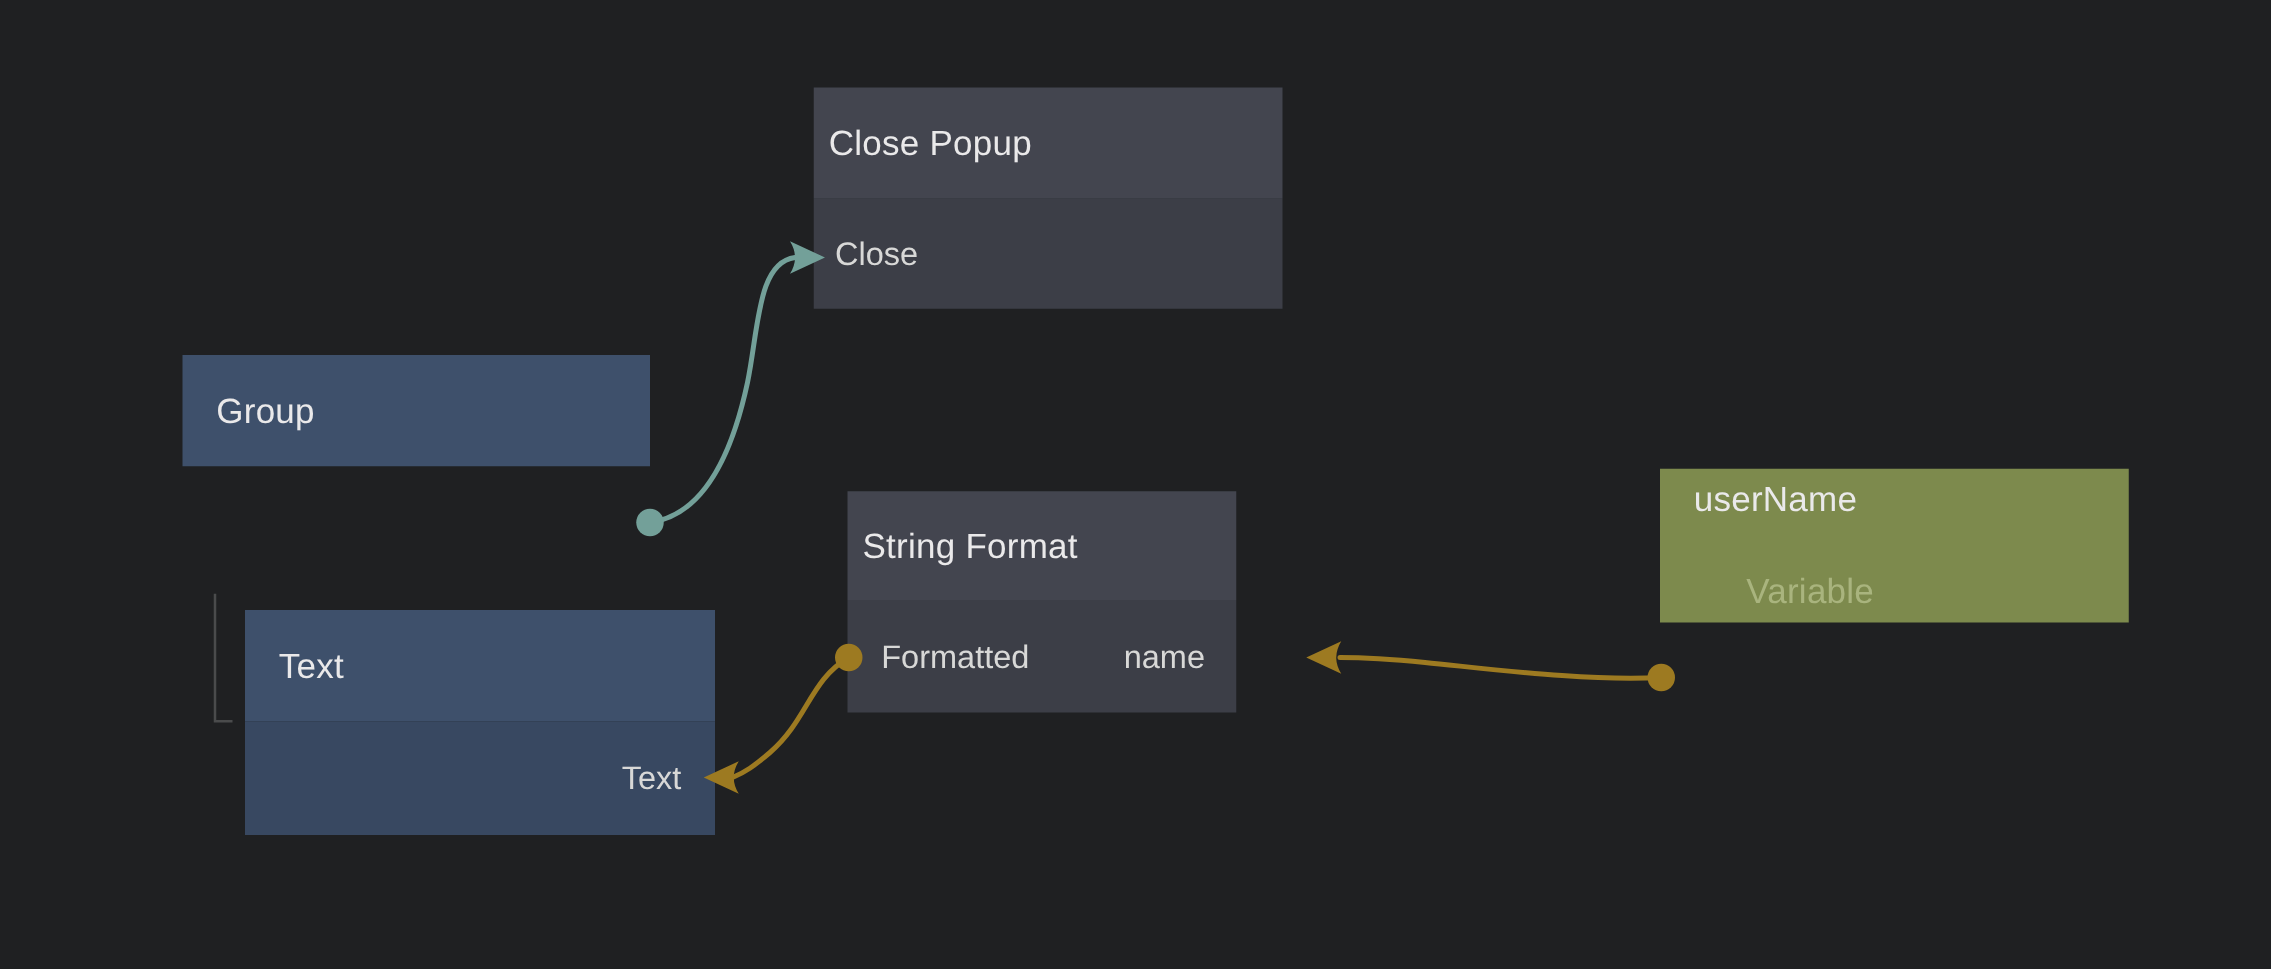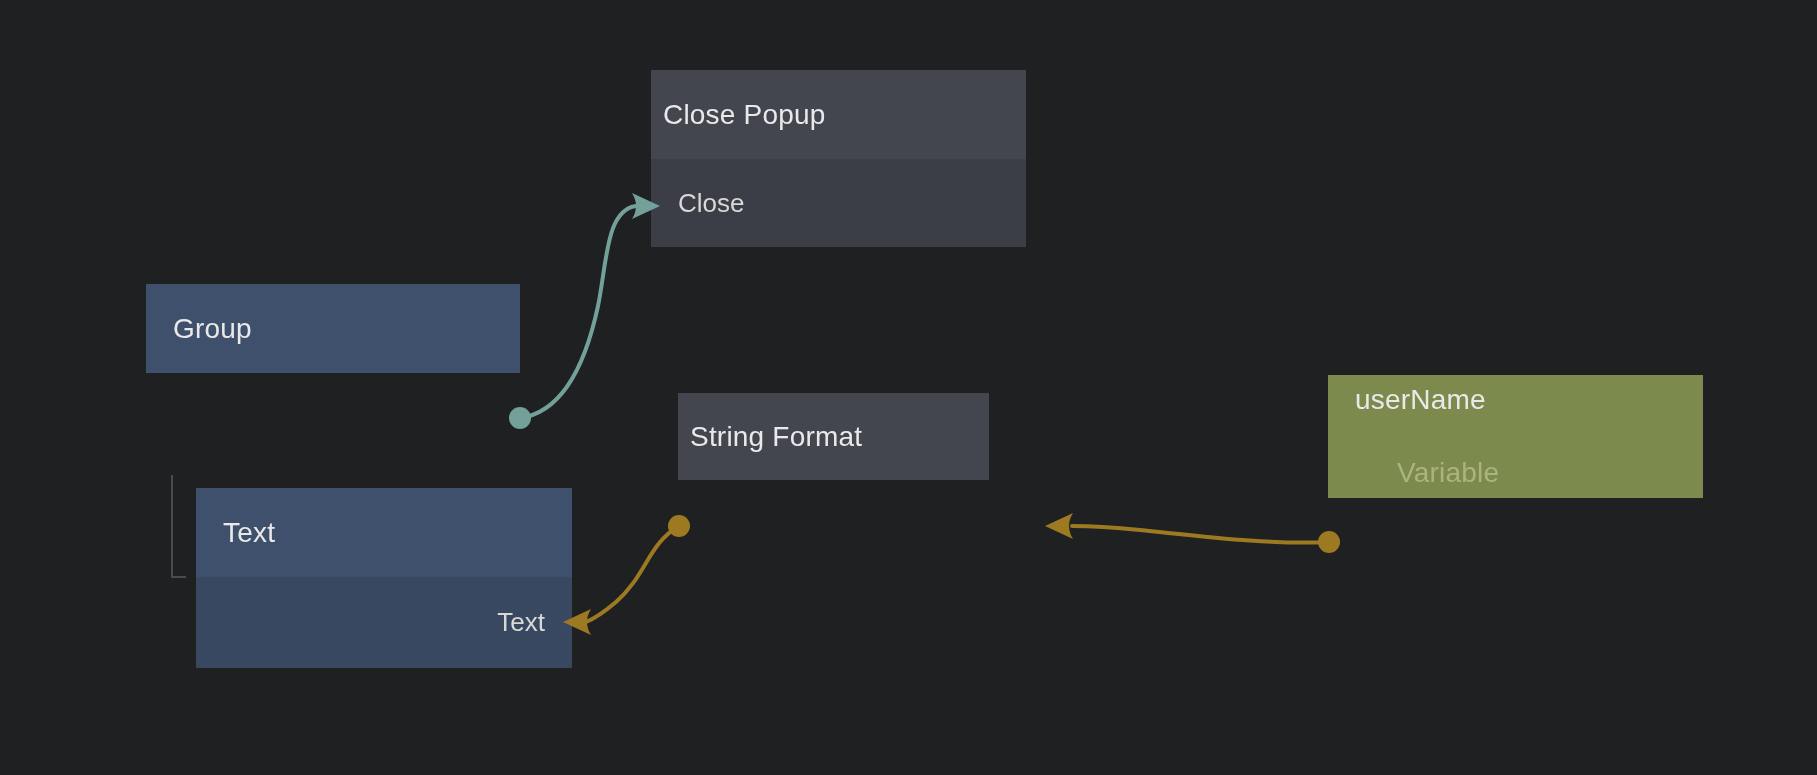--- a/index.html
+++ b/index.html
@@ -32,21 +32,21 @@
     font-size:26px;
     color:var(--pin-text,#d8d8d7);
   }
   .dark  .hdr{background:var(--node-dark-header);padding-left:12px;}
   .dark  .bod{background:var(--node-dark-body);}
   .blue  .hdr{background:var(--node-blue-header);}
   .blue  .bod{background:var(--node-blue-body);}
   .olive .hdr{background:var(--node-variable-header);gap:38px;}
   .olive .bod{background:var(--node-variable-body);}
   .pins-between{justify-content:space-between;padding:0 25px 0 27px;}
-  .pin-left{justify-content:flex-start;padding:0 27px;}
+  .pin-left{justify-content:flex-start;padding:0 17px;}
   .pin-right-23{justify-content:flex-end;padding:0 23px;}
   .pin-right-27{justify-content:flex-end;padding:0 27px;}
 </style>
 </head>
 <body>
 
 <div class="canvas">
 
   <svg class="wires" width="1817" height="775" viewBox="0 0 1817 775">
 
@@ -86,20 +86,24 @@
     </div>
     <div class="bod pin-right-27" style="height:91px">
       <span>Text</span>
     </div>
   </div>
 
   <div class="node dark" style="left:678px;top:393px;width:311px">
     <div class="hdr" style="height:87px">
       <span>String Format</span>
     </div>
+    <div class="bod pins-between" style="height:90px">
+      <span>Formatted</span>
+      <span>name</span>
+    </div>
   </div>
 
   <div class="node olive" style="left:1328px;top:375px;width:375px">
     <div class="hdr two-line" style="height:123px">
       <span>userName</span>
       <span class="subtitle">Variable</span>
     </div>
   </div>
 
 </div>

